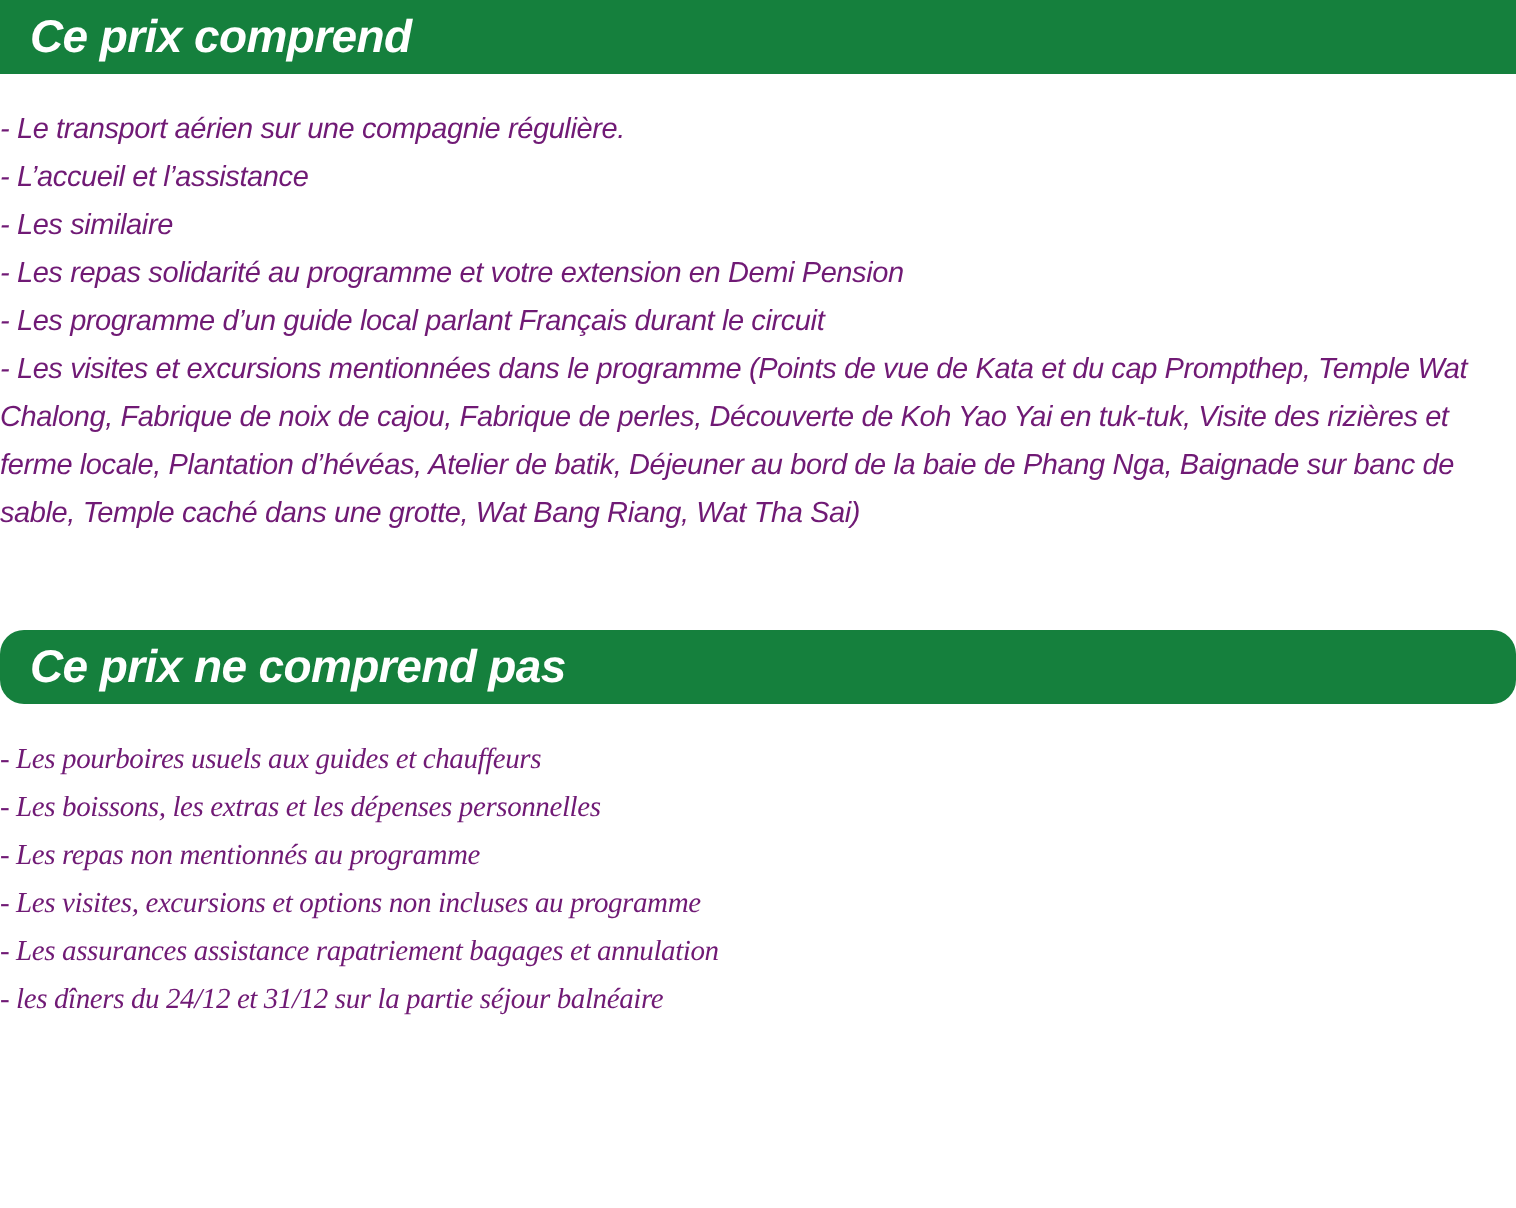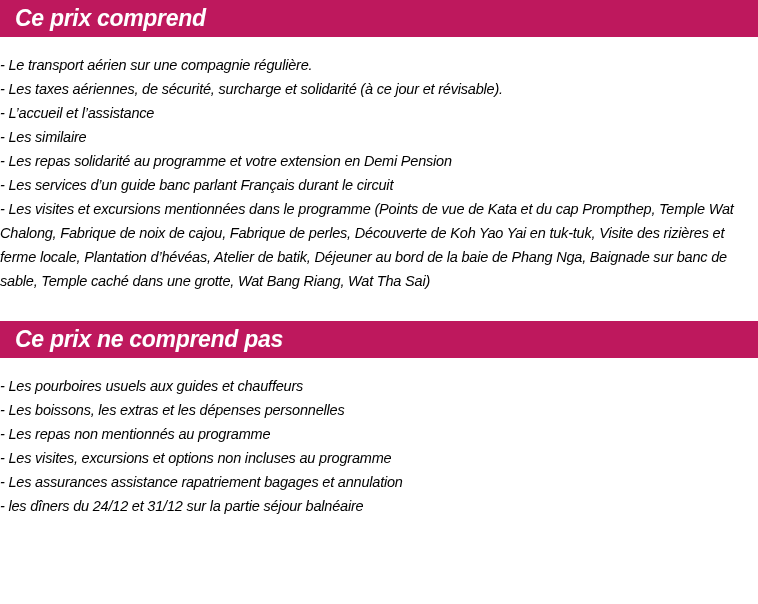--- a/index.html
+++ b/index.html
@@ -1,64 +1,63 @@
 <!DOCTYPE html>
 <html><head>
   <meta charset="utf-8">
   <style>
     html, body { margin: 0; padding: 0; background: #ffffff; }
     body {
       width: 758px; height: 604px; overflow: hidden;
       font-family: "Liberation Sans", "DejaVu Sans", sans-serif;
     }
     .section-header {
-      background: #be185d;
+      background: #15803d;
       height: 37px;
       box-sizing: border-box;
       padding-left: 15px;
       display: flex; align-items: center;
     }
     .section-header h2 {
       margin: 0;
       color: #ffffff;
       font-style: italic;
       font-weight: bold;
       font-size: 23px;
       letter-spacing: -0.3px;
       line-height: 37px;
     }
     .list { margin: 0; padding: 0; list-style: none; }
     .list li {
-      color: #000000;
+      color: #701a75;
       font-style: italic;
       font-size: 14.5px;
       line-height: 24px;
       letter-spacing: -0.2px;
       padding: 0;
       margin: 0;
     }
     #included-header { margin-top: 0; }
     #included-list { margin-top: 16px; }
-    #excluded-header { margin-top: 28px; }
-    #excluded-list { margin-top: 16px; }
+    #excluded-header { margin-top: 46px; border-radius: 12px; }
+    #excluded-list { margin-top: 16px; font-family: Liberation Serif, serif; }
   </style>
 </head>
 <body>
 
 <section>
   <div class="section-header" id="included-header">
     <h2>Ce prix comprend</h2>
   </div>
   <ul class="list" id="included-list">
     <li>- Le transport aérien sur une compagnie régulière.</li>
-    <li>- Les taxes aériennes, de sécurité, surcharge et solidarité (à ce jour et révisable).</li>
     <li>- L’accueil et l’assistance</li>
     <li>- Les similaire</li>
     <li>- Les repas solidarité au programme et votre extension en Demi Pension</li>
-    <li>- Les services d’un guide banc parlant Français durant le circuit</li>
+    <li>- Les programme d’un guide local parlant Français durant le circuit</li>
     <li>- Les visites et excursions mentionnées dans le programme (Points de vue de Kata et du cap Prompthep, Temple Wat Chalong, Fabrique de noix de cajou, Fabrique de perles, Découverte de Koh Yao Yai en tuk-tuk, Visite des rizières et ferme locale, Plantation d’hévéas, Atelier de batik, Déjeuner au bord de la baie de Phang Nga, Baignade sur banc de sable, Temple caché dans une grotte, Wat Bang Riang, Wat Tha Sai)</li>
   </ul>
 </section>
 
 <section>
   <div class="section-header" id="excluded-header">
     <h2>Ce prix ne comprend pas</h2>
   </div>
   <ul class="list" id="excluded-list">
     <li>- Les pourboires usuels aux guides et chauffeurs</li>

